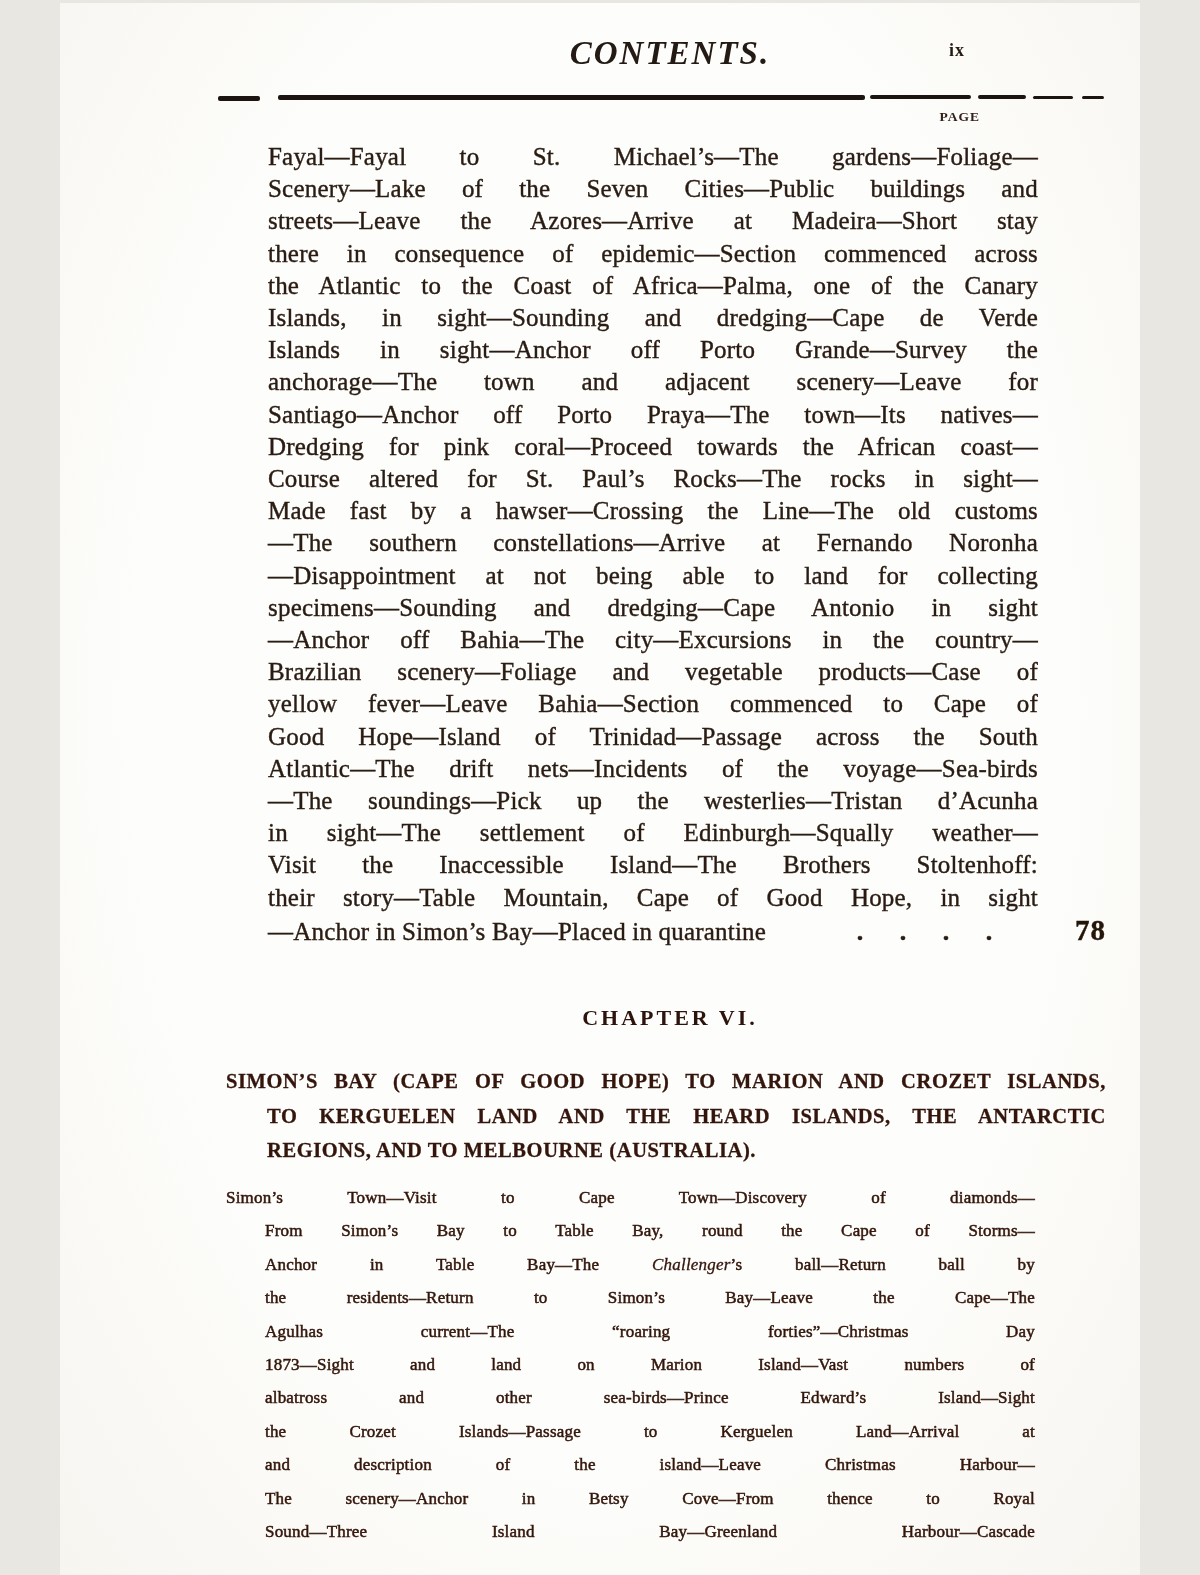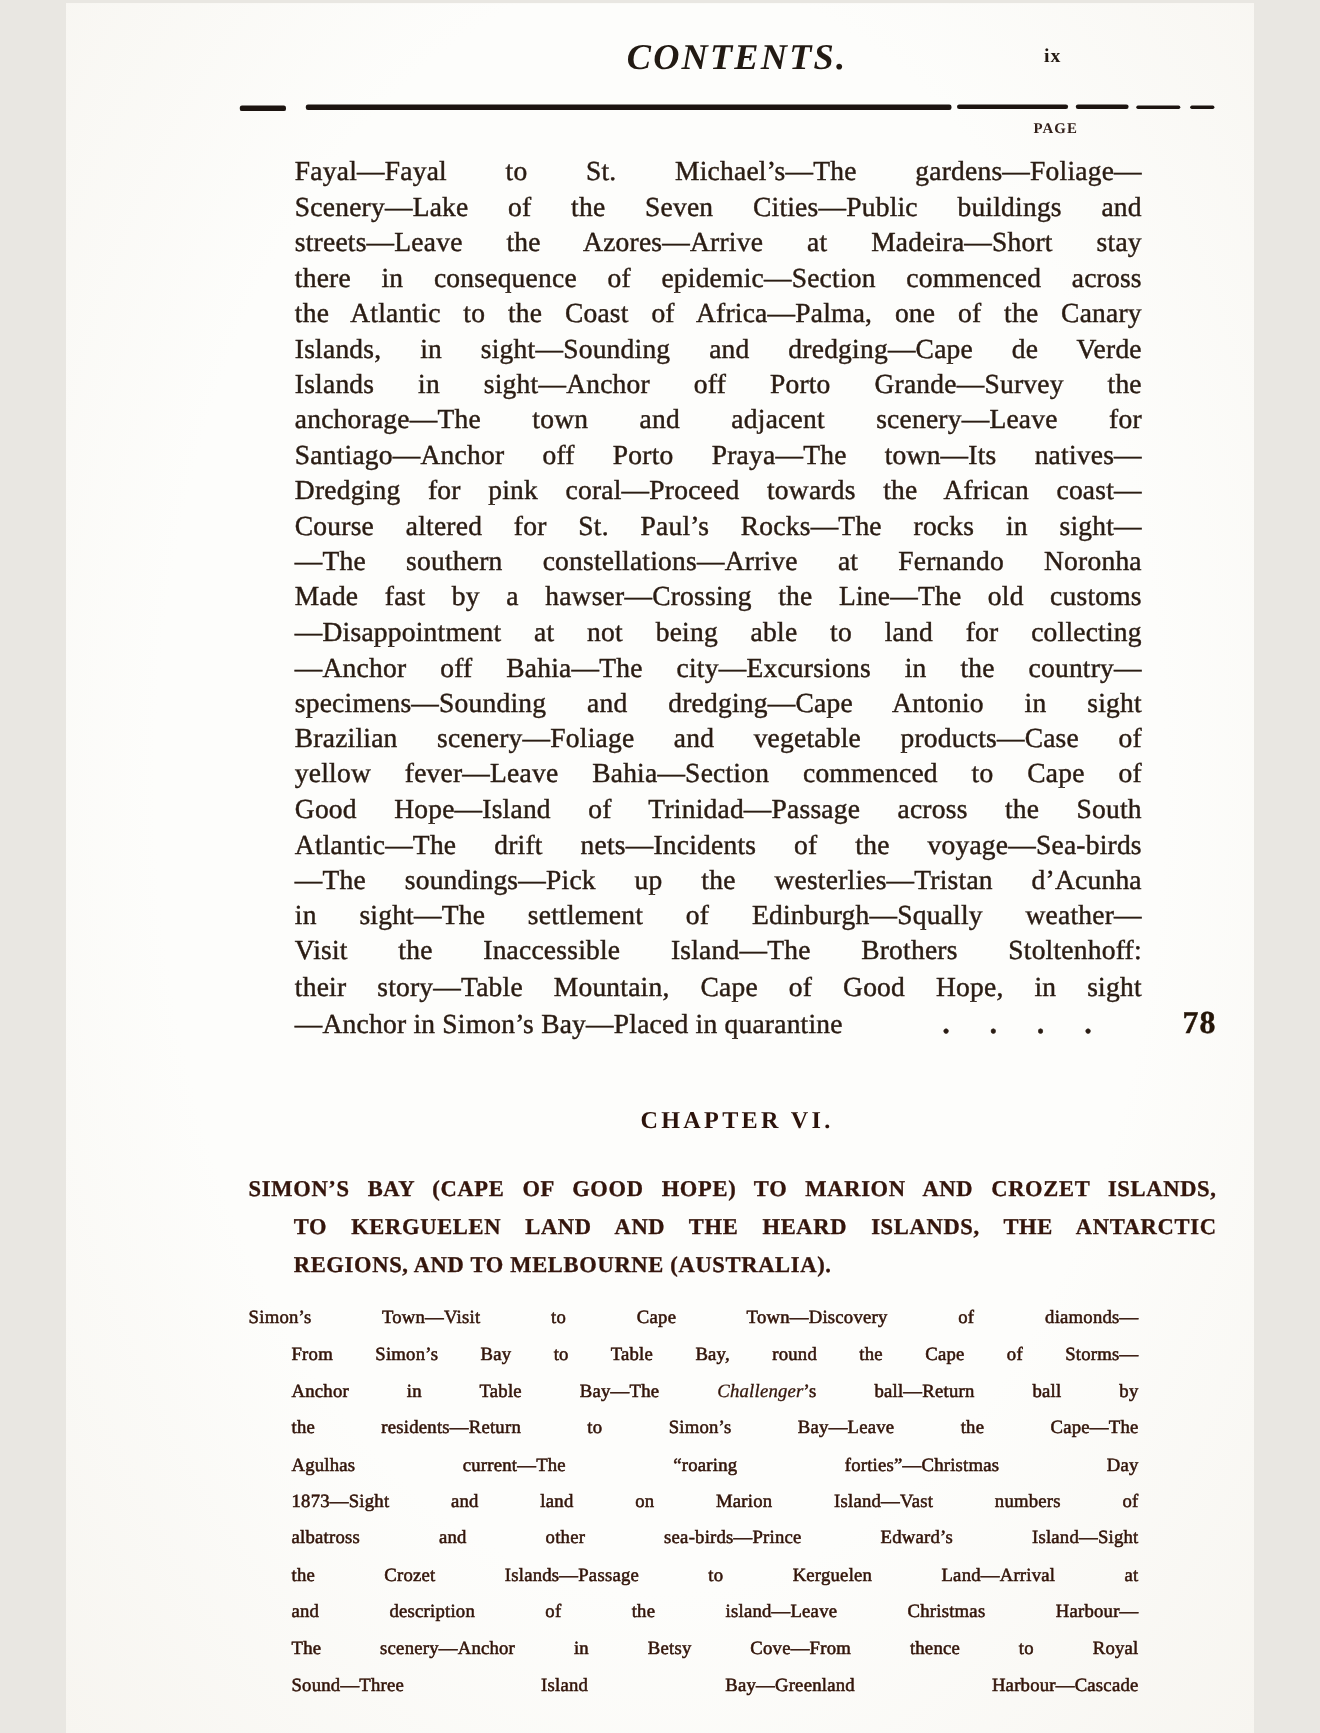--- a/index.html
+++ b/index.html
@@ -122,25 +122,25 @@
         <div class="tline jline rest">Scenery—Lake of the Seven Cities—Public buildings and</div>
         <div class="tline jline rest">streets—Leave the Azores—Arrive at Madeira—Short stay</div>
         <div class="tline jline rest">there in consequence of epidemic—Section commenced across</div>
         <div class="tline jline rest">the Atlantic to the Coast of Africa—Palma, one of the Canary</div>
         <div class="tline jline rest">Islands, in sight—Sounding and dredging—Cape de Verde</div>
         <div class="tline jline rest">Islands in sight—Anchor off Porto Grande—Survey the</div>
         <div class="tline jline rest">anchorage—The town and adjacent scenery—Leave for</div>
         <div class="tline jline rest">Santiago—Anchor off Porto Praya—The town—Its natives—</div>
         <div class="tline jline rest">Dredging for pink coral—Proceed towards the African coast—</div>
         <div class="tline jline rest">Course altered for St. Paul’s Rocks—The rocks in sight—</div>
+        <div class="tline jline rest">Made fast by a hawser—Crossing the Line—The old customs</div>
         <div class="tline jline rest">—The southern constellations—Arrive at Fernando Noronha</div>
-        <div class="tline jline rest">Made fast by a hawser—Crossing the Line—The old customs</div>
         <div class="tline jline rest">—Disappointment at not being able to land for collecting</div>
+        <div class="tline jline rest">specimens—Sounding and dredging—Cape Antonio in sight</div>
         <div class="tline jline rest">—Anchor off Bahia—The city—Excursions in the country—</div>
-        <div class="tline jline rest">specimens—Sounding and dredging—Cape Antonio in sight</div>
         <div class="tline jline rest">Brazilian scenery—Foliage and vegetable products—Case of</div>
         <div class="tline jline rest">yellow fever—Leave Bahia—Section commenced to Cape of</div>
         <div class="tline jline rest">Good Hope—Island of Trinidad—Passage across the South</div>
         <div class="tline jline rest">Atlantic—The drift nets—Incidents of the voyage—Sea-birds</div>
         <div class="tline jline rest">—The soundings—Pick up the westerlies—Tristan d’Acunha</div>
         <div class="tline jline rest">in sight—The settlement of Edinburgh—Squally weather—</div>
         <div class="tline jline rest">Visit the Inaccessible Island—The Brothers Stoltenhoff:</div>
         <div class="tline jline rest">their story—Table Mountain, Cape of Good Hope, in sight</div>
       </div>
     <div class="lastline">

